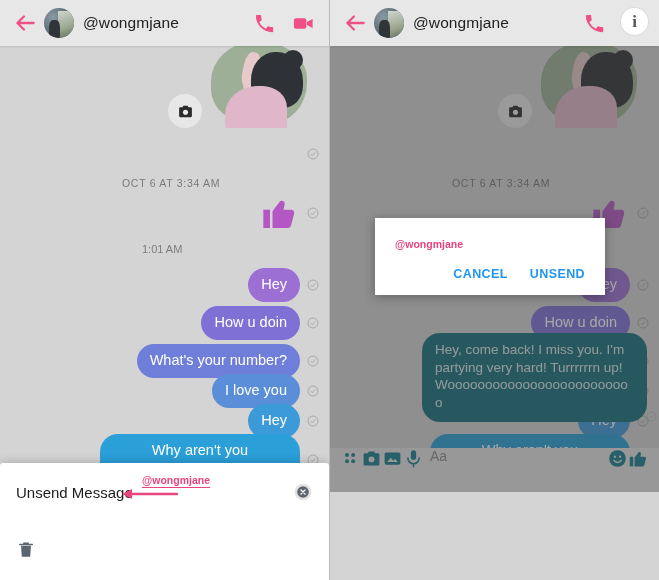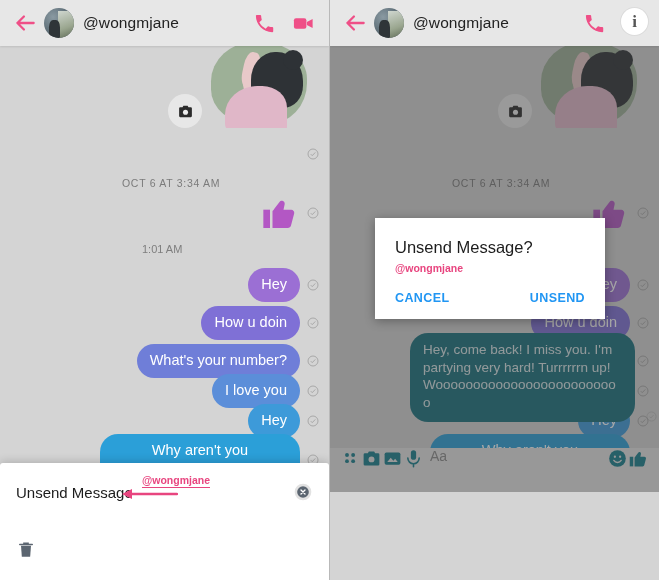--- a/index.html
+++ b/index.html
@@ -136,29 +136,29 @@
   }
   .dialog {
     position: absolute; left: 45px; top: 218px;
     width: 230px; background: #fff;
     z-index: 50; padding: 20px 20px 10px;
     box-shadow: 0 2px 10px rgba(0,0,0,0.32);
   }
   .dialog h2 { font-size: 16.5px; font-weight: normal; color: #1d1d1d; margin-bottom: 5px; }
   .dialog .wm2 { font-size: 10.5px; font-weight: bold; color: #e8457f; margin-bottom: 6px; }
   .dialog p { font-size: 13.5px; color: #555; line-height: 1.42; }
-  .dialog .actions { display:flex; justify-content:space-between; gap: 22px; margin-top: 17px; padding-bottom: 4px; }
+  .dialog .actions { display:flex; justify-content:flex-end; gap: 22px; margin-top: 17px; padding-bottom: 4px; }
   .dialog .actions button {
     background:none; border:none; cursor:pointer;
     color:#2196f3; font-size: 12.5px; font-weight: bold; letter-spacing: .4px;
     font-family: "Liberation Sans", sans-serif;
   }
 
   .teal-bubble {
-    position: absolute; right: 24px; bottom: 70px;
+    position: absolute; right: 12px; bottom: 70px;
     width: 225px; background: #19707d; color: #d9e6e8;
     border-radius: 18px; padding: 8px 13px 10px;
     font-size: 13.5px; line-height: 1.32; word-break: break-word;
     z-index: 10;
   }
   .teal-tick { position:absolute; right: 2px; bottom: 70px; width: 11px; height: 11px; z-index: 10; opacity:.5; }
 
   .composer {
     position: absolute; left:0; right:0; bottom:0; height: 44px;
     background: #e3e3e3; display:flex; 
@@ -451,21 +451,20 @@
           <path d="M7.5 21h9.2c.9 0 1.7-.6 1.9-1.5l1.9-7.2c.3-1.1-.6-2.2-1.8-2.2h-4.6l.7-3.3c.2-1-.4-2-1.4-2.2-.7-.1-1.4.2-1.7.8L8.6 9.5c-.3.6-.6 1-1.1 1.3V21z" fill="#177e8c"></path>
         </svg>
       </div>
 
       <div class="dim"></div>
     </div>
 
     <div class="info-badge">i</div>
 
     <div class="dialog">
-      <h2>Unsend Message?</h2>
       <div class="wm2">@wongmjane</div>
       <div class="actions">
         <button>CANCEL</button>
         <button>UNSEND</button>
       </div>
     </div>
   </div>
 </div>
 
 </body></html>

